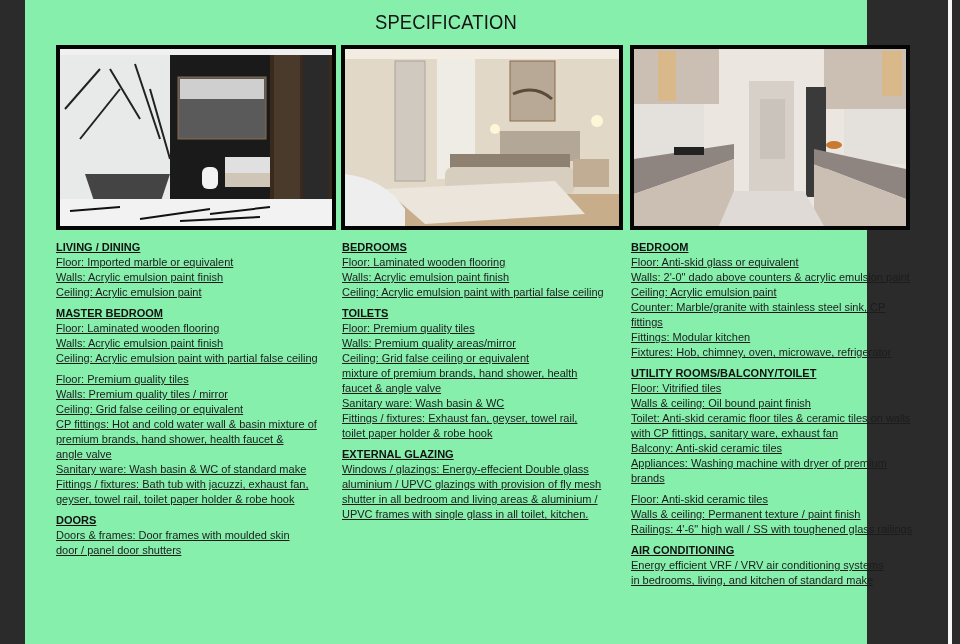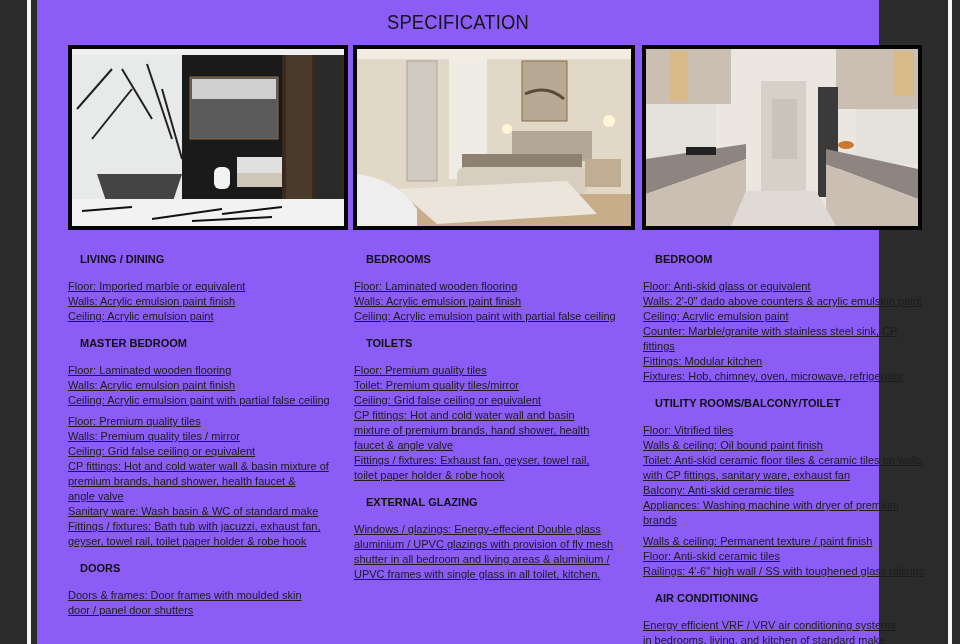--- a/index.html
+++ b/index.html
@@ -5,36 +5,36 @@
   html, body { margin: 0; padding: 0; }
   body {
     width: 960px; height: 644px; overflow: hidden;
     background: #2b2b2b;
     position: relative;
     font-family: "Liberation Sans", "DejaVu Sans", sans-serif;
   }
   .page-edge-left { position: absolute; left: 27px; top: 0; width: 4px; height: 644px; background: #f7f7f5; }
   .page-edge-right { position: absolute; left: 948px; top: 0; width: 4px; height: 644px; background: #f7f7f5; }
   .page {
-    position: absolute; left: 37px; top: 0; width: 842px; height: 644px;
-    background: #8b5cf6;
+    position: absolute; left: 25px; top: 0; width: 842px; height: 644px;
+    background: #86efac;
   }
   .title {
     position: absolute; left: 0; top: 11px; width: 100%;
     text-align: center; font-size: 20px; color: #151515;
     letter-spacing: 0.2px; font-weight: normal;
     transform: scaleX(0.92);
   }
   .photo {
     position: absolute; top: 45px; height: 185px;
     border: 4px solid #050505; box-sizing: border-box; overflow: hidden;
   }
   .photo svg { display: block; width: 100%; height: 100%; }
   .col { position: absolute; top: 240px; color: #1c1c1c; font-size: 11px; line-height: 15px; }
-  .col h3 { margin: 12px; font-size: 11px; font-weight: bold; line-height: 15px; color: #111; }
+  .col h3 { margin: 0; font-size: 11px; font-weight: bold; line-height: 15px; color: #111; text-decoration: underline; }
   .section { margin-bottom: 6px; }
   .line { display: block; white-space: nowrap; text-decoration: underline; }
 </style>
 </head>
 <body>
 
 <div class="page-edge-left"></div>
 <div class="page-edge-right"></div>
 
 <div class="page">
@@ -137,25 +137,25 @@
   <div class="col" style="left:317px; width:285px;">
     <div class="section">
       <h3>BEDROOMS</h3>
       <span class="line">Floor: Laminated wooden flooring</span>
       <span class="line">Walls: Acrylic emulsion paint finish</span>
       <span class="line">Ceiling: Acrylic emulsion paint with partial false ceiling</span>
     </div>
     <div class="section">
       <h3>TOILETS</h3>
       <span class="line">Floor: Premium quality tiles</span>
-      <span class="line">Toilet: Premium quality tiles/mirror</span>
+      <span class="line">Walls: Premium quality areas/mirror</span>
       <span class="line">Ceiling: Grid false ceiling or equivalent</span>
-      <span class="line">CP fittings: Hot and cold water wall and basin</span>
       <span class="line">mixture of premium brands, hand shower, health</span>
       <span class="line">faucet &amp; angle valve</span>
+      <span class="line">Sanitary ware: Wash basin &amp; WC</span>
       <span class="line">Fittings / fixtures: Exhaust fan, geyser, towel rail,</span>
       <span class="line">toilet paper holder &amp; robe hook</span>
     </div>
     <div class="section">
       <h3>EXTERNAL GLAZING</h3>
       <span class="line">Windows / glazings: Energy-effecient Double glass</span>
       <span class="line">aluminium / UPVC glazings with provision of fly mesh</span>
       <span class="line">shutter in all bedroom and living areas &amp; aluminium /</span>
       <span class="line">UPVC frames with single glass in all toilet, kitchen.</span>
     </div>
@@ -176,22 +176,22 @@
       <h3>UTILITY ROOMS/BALCONY/TOILET</h3>
       <span class="line">Floor: Vitrified tiles</span>
       <span class="line">Walls &amp; ceiling: Oil bound paint finish</span>
       <span class="line">Toilet: Anti-skid ceramic floor tiles &amp; ceramic tiles on walls</span>
       <span class="line">with CP fittings, sanitary ware, exhaust fan</span>
       <span class="line">Balcony: Anti-skid ceramic tiles</span>
       <span class="line">Appliances: Washing machine with dryer of premium</span>
       <span class="line">brands</span>
     </div>
     <div class="section">
+      <span class="line">Floor: Anti-skid ceramic tiles</span>
       <span class="line">Walls &amp; ceiling: Permanent texture / paint finish</span>
-      <span class="line">Floor: Anti-skid ceramic tiles</span>
       <span class="line">Railings: 4'-6" high wall / SS with toughened glass railings</span>
     </div>
     <div class="section">
       <h3>AIR CONDITIONING</h3>
       <span class="line">Energy efficient VRF / VRV air conditioning systems</span>
       <span class="line">in bedrooms, living, and kitchen of standard make</span>
     </div>
   </div>
 </div>
 

